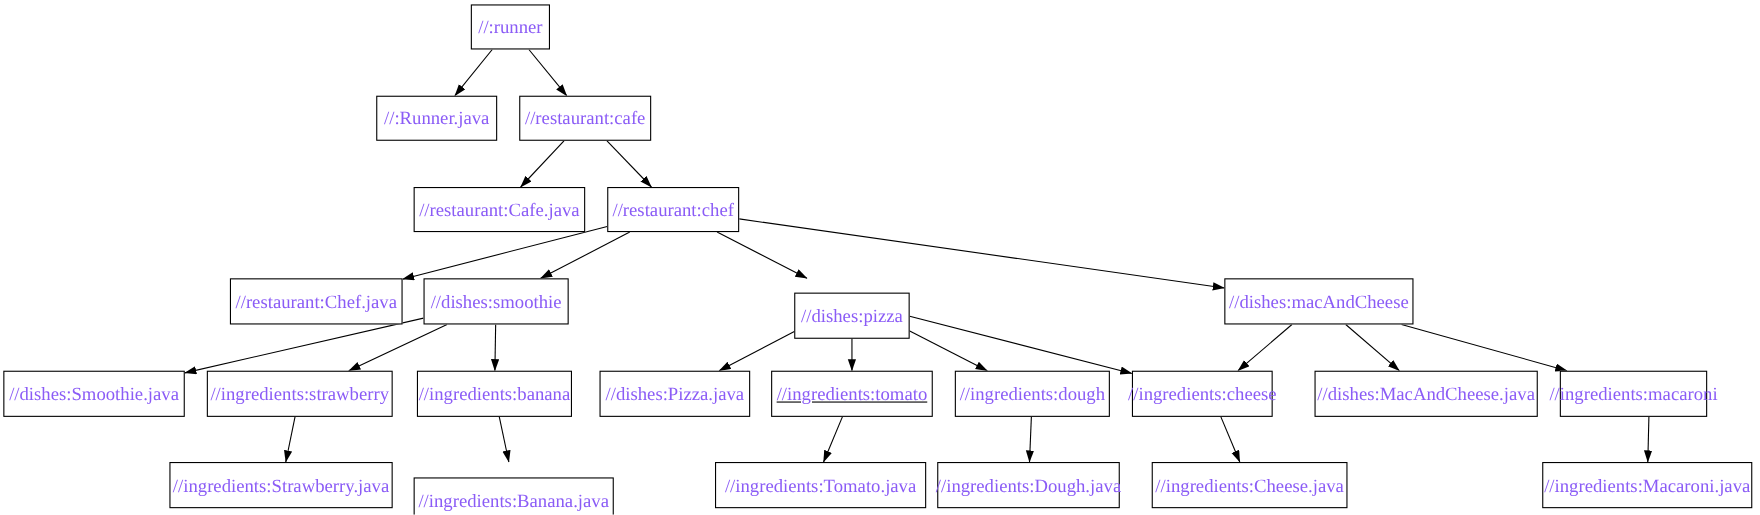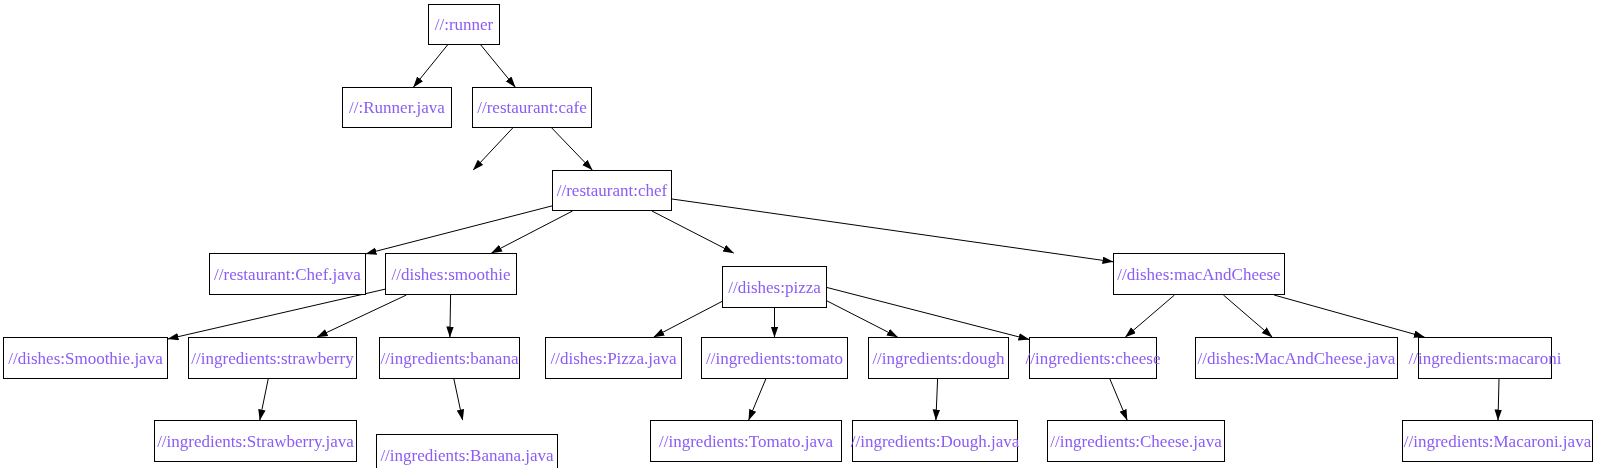--- a/index.html
+++ b/index.html
@@ -71,20 +71,23 @@
 
 <div class="node" style="left: 428px; top: 4px; width: 72px; height: 41px;">
       <span>//:runner</span>
     </div>
     <div class="node" style="left: 342px; top: 87px; width: 110px; height: 41px;">
       <span>//:Runner.java</span>
     </div>
     <div class="node" style="left: 472px; top: 87px; width: 120px; height: 41px;">
       <span>//restaurant:cafe</span>
     </div>
+    <div class="node" style="left: 376px; top: 170px; width: 156px; height: 41px;">
+      <span>//restaurant:Cafe.java</span>
+    </div>
     <div class="node" style="left: 552px; top: 170px; width: 120px; height: 41px;">
       <span>//restaurant:chef</span>
     </div>
     <div class="node" style="left: 209px; top: 253px; width: 157px; height: 42px;">
       <span>//restaurant:Chef.java</span>
     </div>
     <div class="node" style="left: 385px; top: 253px; width: 132px; height: 42px;">
       <span>//dishes:smoothie</span>
     </div>
     <div class="node" style="left: 722px; top: 253px; width: 105px; height: 42px; margin-top: 13px;">
@@ -98,21 +101,21 @@
     </div>
     <div class="node" style="left: 188px; top: 337px; width: 169px; height: 42px;">
       <span>//ingredients:strawberry</span>
     </div>
     <div class="node" style="left: 379px; top: 337px; width: 141px; height: 42px;">
       <span>//ingredients:banana</span>
     </div>
     <div class="node" style="left: 545px; top: 337px; width: 137px; height: 42px;">
       <span>//dishes:Pizza.java</span>
     </div>
-    <div class="node" style="left: 701px; top: 337px; width: 147px; height: 42px;">
+    <div class="node" style="left: 701px; top: 337px; width: 147px; height: 42px; text-decoration: underline;">
       <span>//ingredients:tomato</span>
     </div>
     <div class="node" style="left: 868px; top: 337px; width: 141px; height: 42px;">
       <span>//ingredients:dough</span>
     </div>
     <div class="node" style="left: 1029px; top: 337px; width: 128px; height: 42px;">
       <span>//ingredients:cheese</span>
     </div>
     <div class="node" style="left: 1195px; top: 337px; width: 203px; height: 42px;">
       <span>//dishes:MacAndCheese.java</span>

